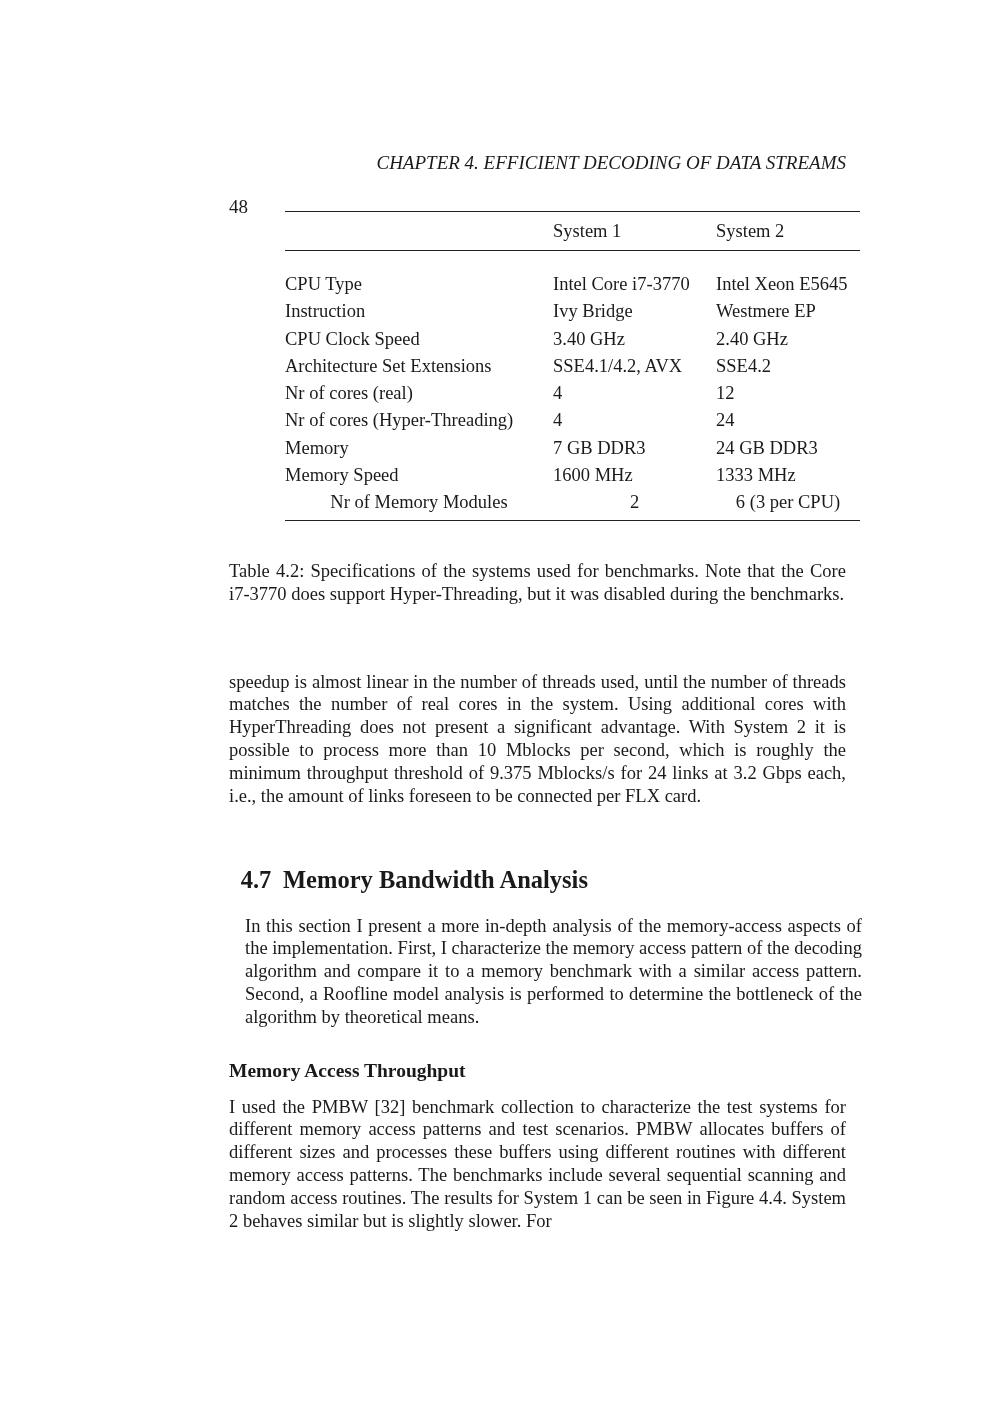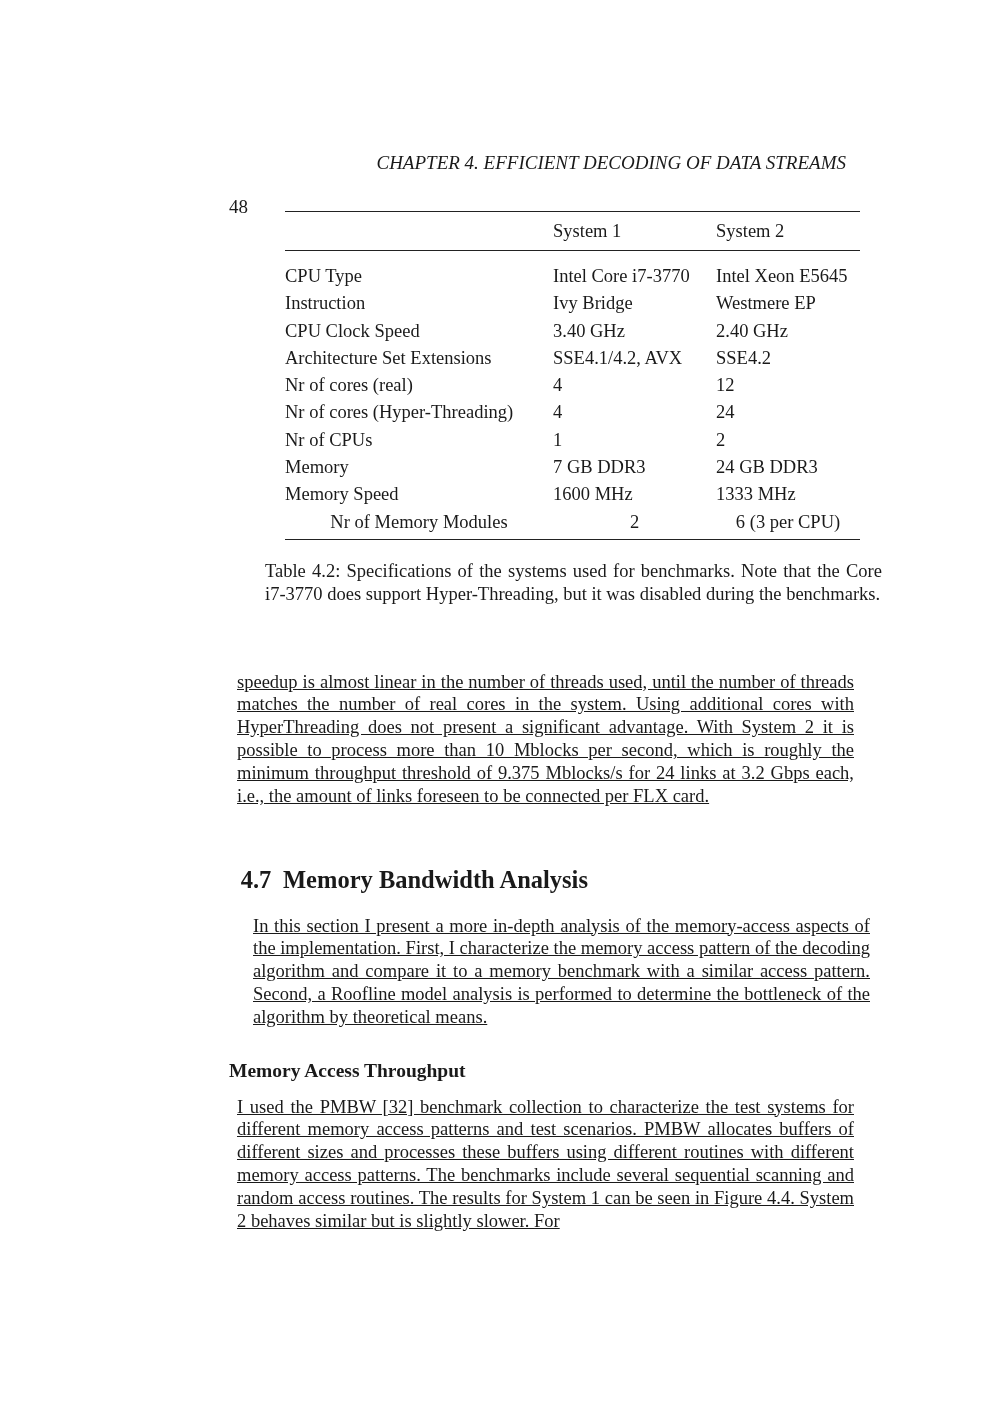--- a/index.html
+++ b/index.html
@@ -23,34 +23,33 @@
       position: absolute; top: 211px; left: 20px; width: 575px;
       border-collapse: collapse; font-size: 18.5px; margin-left: 36px;
     }
     .spec-table th, .spec-table td {
       text-align: left; font-weight: normal; padding: 0; height: 27.3px; line-height: 27.3px;
       white-space: nowrap;
     }
     .spec-table thead tr th { height: 37px; line-height: 38px; }
     .spec-table thead { border-top: 1.6px solid #222; border-bottom: 1.2px solid #222; }
     .spec-table tbody { border-bottom: 1.6px solid #222; }
-    .spec-table tbody tr:first-child td { padding-top: 12px; }
+    .spec-table tbody tr:first-child td { padding-top: 20px; }
     .spec-table tbody tr:last-child td { padding-bottom: 3px; text-align: center; }
     .col-label { width: 268px; }
     .col-s1 { width: 163px; }
 
     .caption {
       position: absolute; top: 541px; left: 0; width: 617px;
-      font-size: 18.5px; line-height: 23.2px; text-align: justify; margin-left: 36px;
+      font-size: 18.5px; line-height: 23.2px; text-align: justify;
     }
     .para {
-      position: absolute; left: 8px; width: 617px;
+      position: absolute; left: 0; width: 617px;
       font-size: 18.5px; line-height: 22.9px; text-align: justify;
       hyphens: manual;
-      text-decoration: underline;
     }
     .para-1 { top: 652px; }
     .para-2 { top: 896px; margin-left: 16px; }
     .para-3 { top: 1077px; }
     .section-heading {
       position: absolute; top: 846px; left: 0; font-size: 24.5px; font-weight: bold;
     }
     .section-number { display: inline-block; width: 54px; text-align: center; }
     .subsection-heading {
       position: absolute; top: 1040px; left: 0; font-size: 19.5px; font-weight: bold;
@@ -99,25 +98,20 @@
         <td>Nr of cores (real)</td>
         <td>4</td>
         <td>12</td>
       </tr>
       <tr>
         <td>Nr of cores (Hyper-Threading)</td>
         <td>4</td>
         <td>24</td>
       </tr>
       <tr>
-        <td>Nr of CPUs</td>
-        <td>1</td>
-        <td>2</td>
-      </tr>
-      <tr>
         <td>Memory</td>
         <td>7 GB DDR3</td>
         <td>24 GB DDR3</td>
       </tr>
       <tr>
         <td>Memory Speed</td>
         <td>1600 MHz</td>
         <td>1333 MHz</td>
       </tr>
       <tr>

